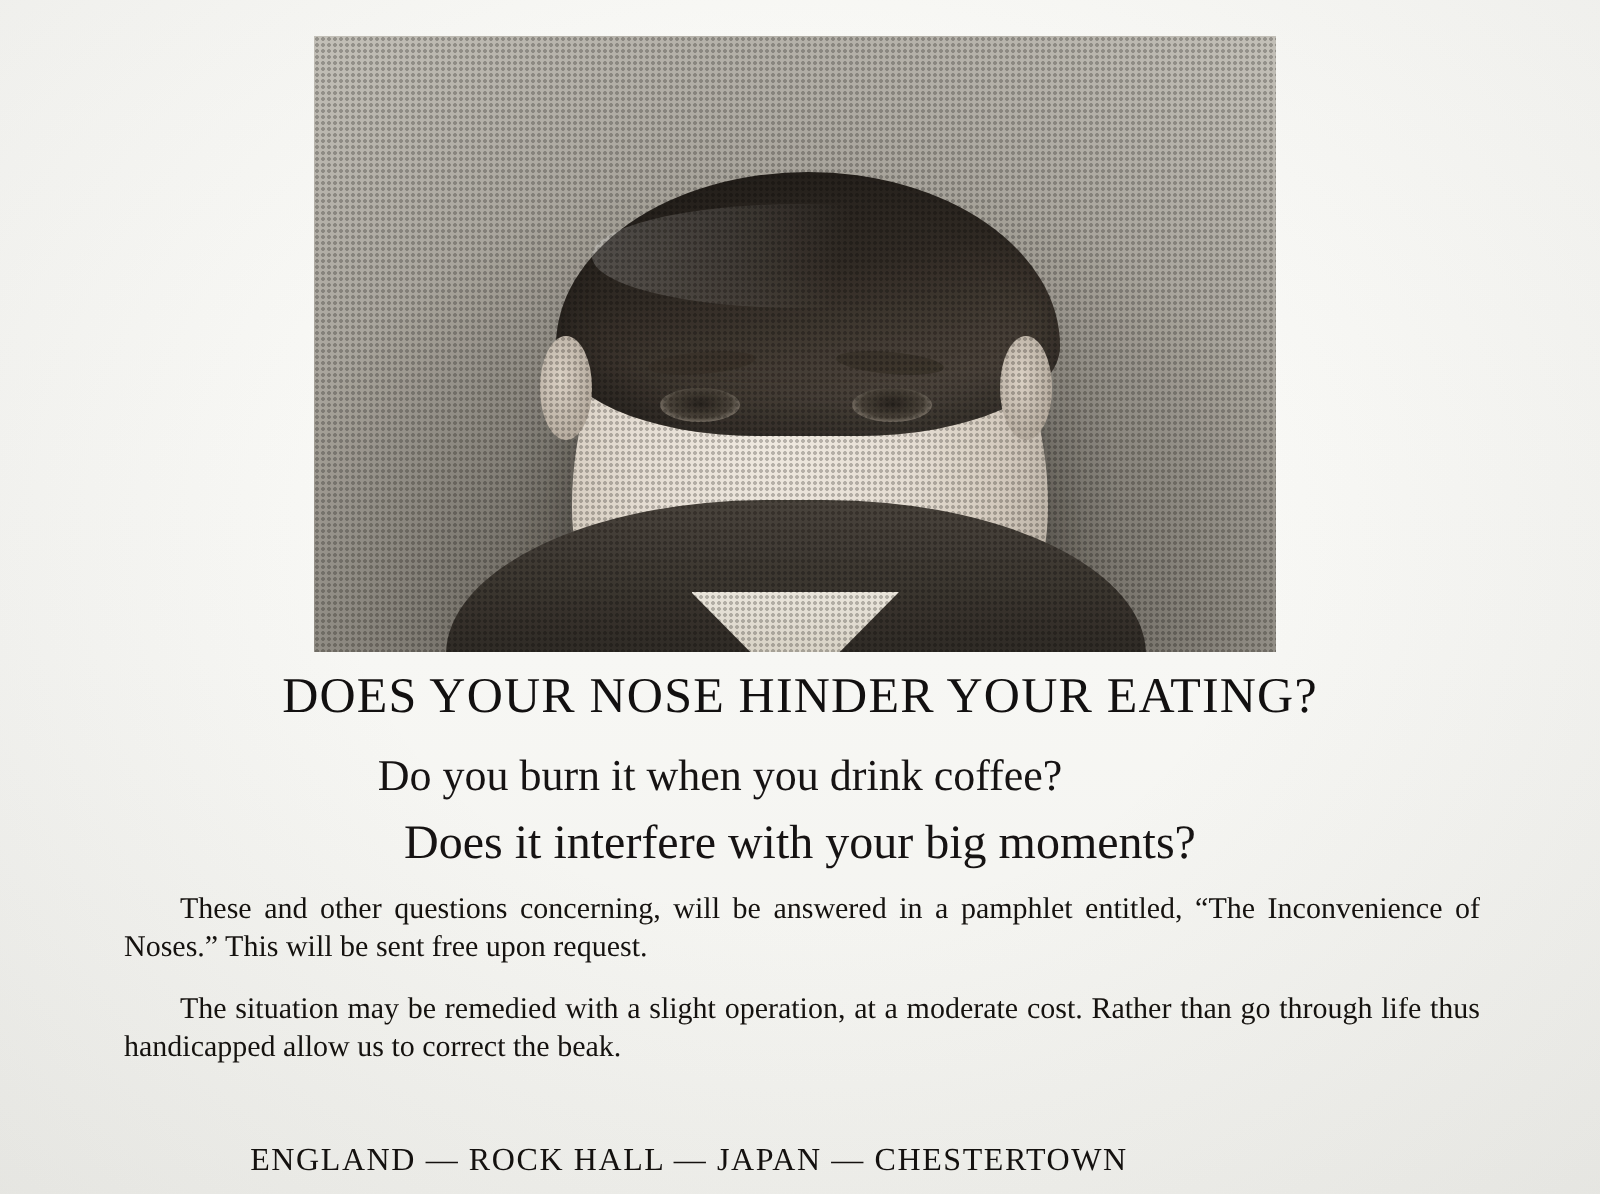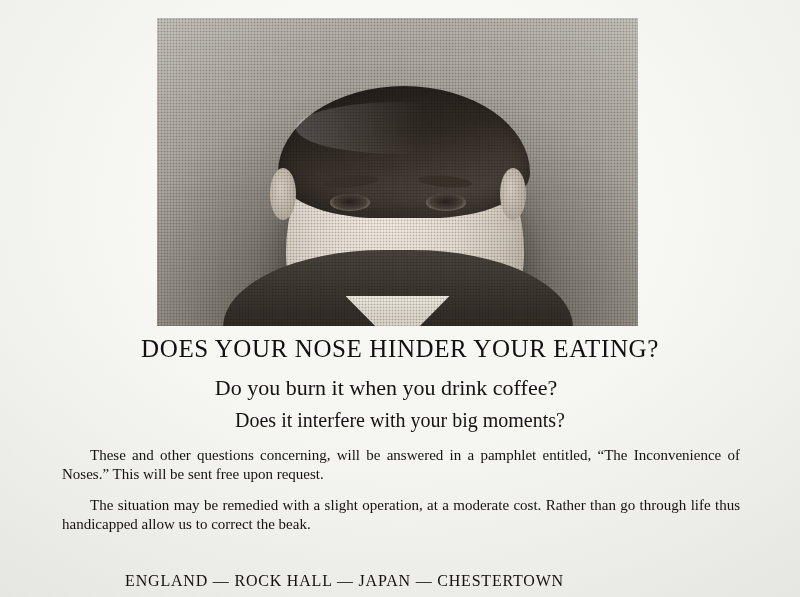--- a/index.html
+++ b/index.html
@@ -182,29 +182,28 @@
     color: #121010;
   }
   .subline-1 {
     position: absolute;
     left: 0;
     top: 375px;
     width: 720px;
     text-align: center;
     font-size: 22px;
     color: #161313;
-    margin-left: 26px;
   }
   .subline-2 {
     position: absolute;
     left: 0;
     top: 409px;
     width: 800px;
     text-align: center;
-    font-size: 20px;
+    font-size: 24px;
     color: #161313;
   }
 
   
   .para {
     position: absolute;
     left: 62px;
     width: 678px;
     font-size: 15px;
     line-height: 19px;

